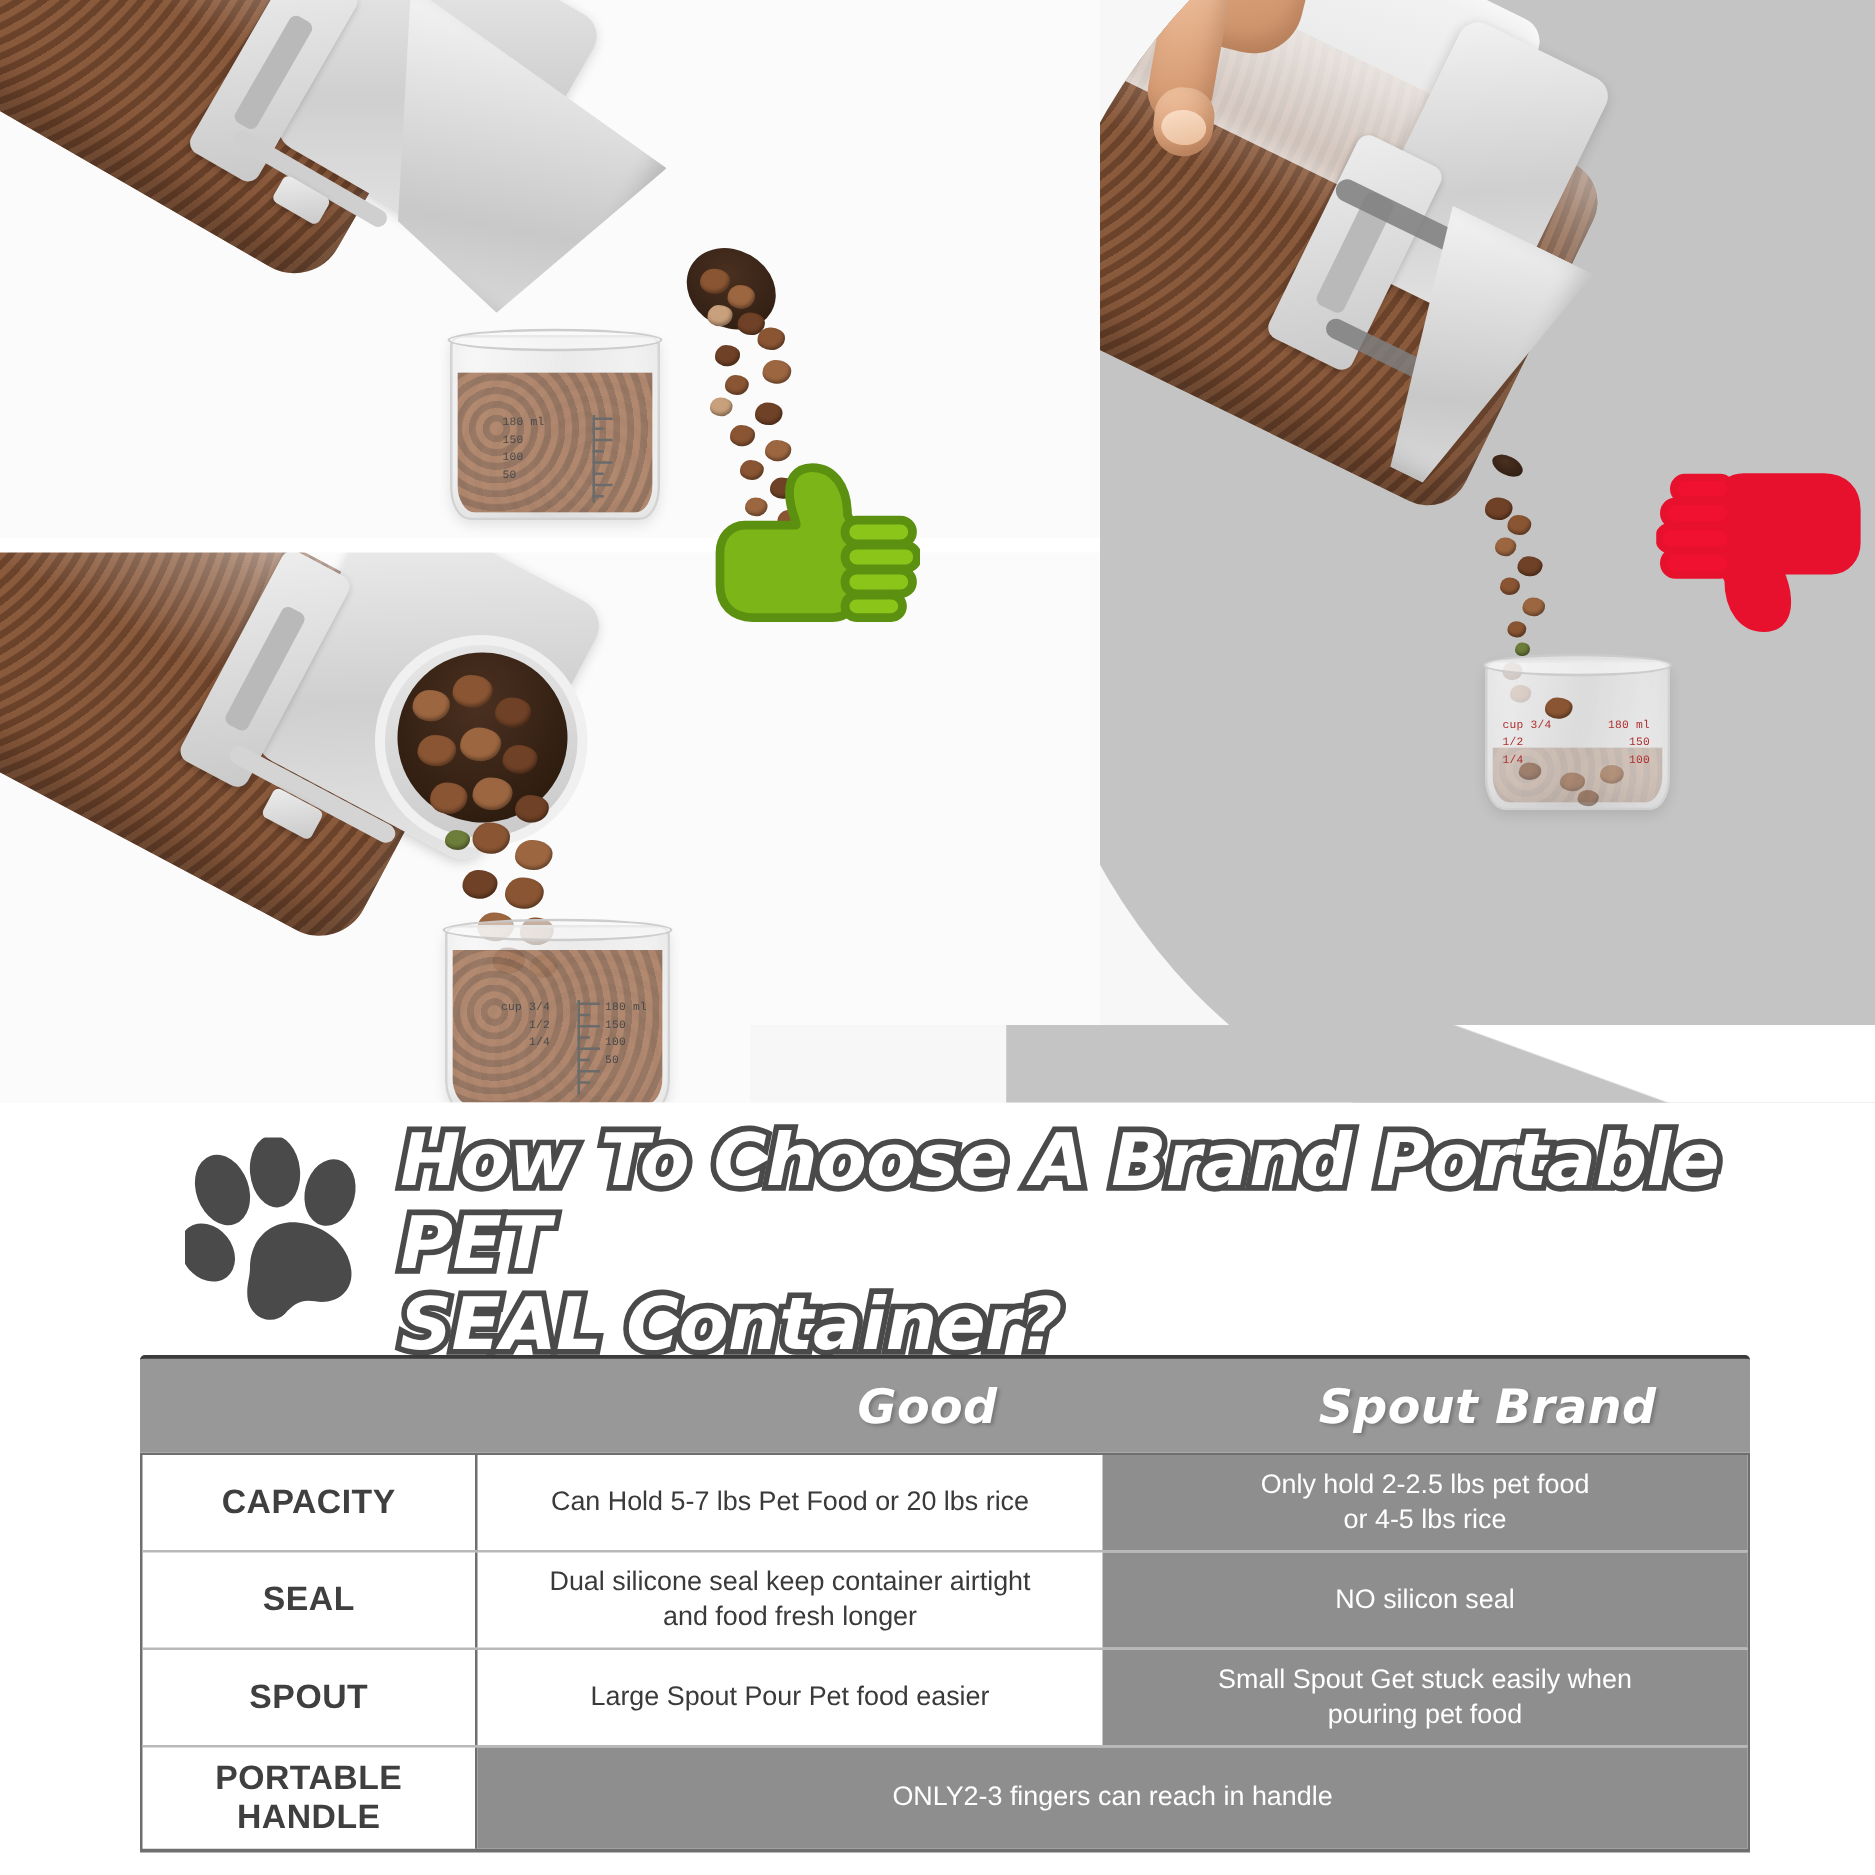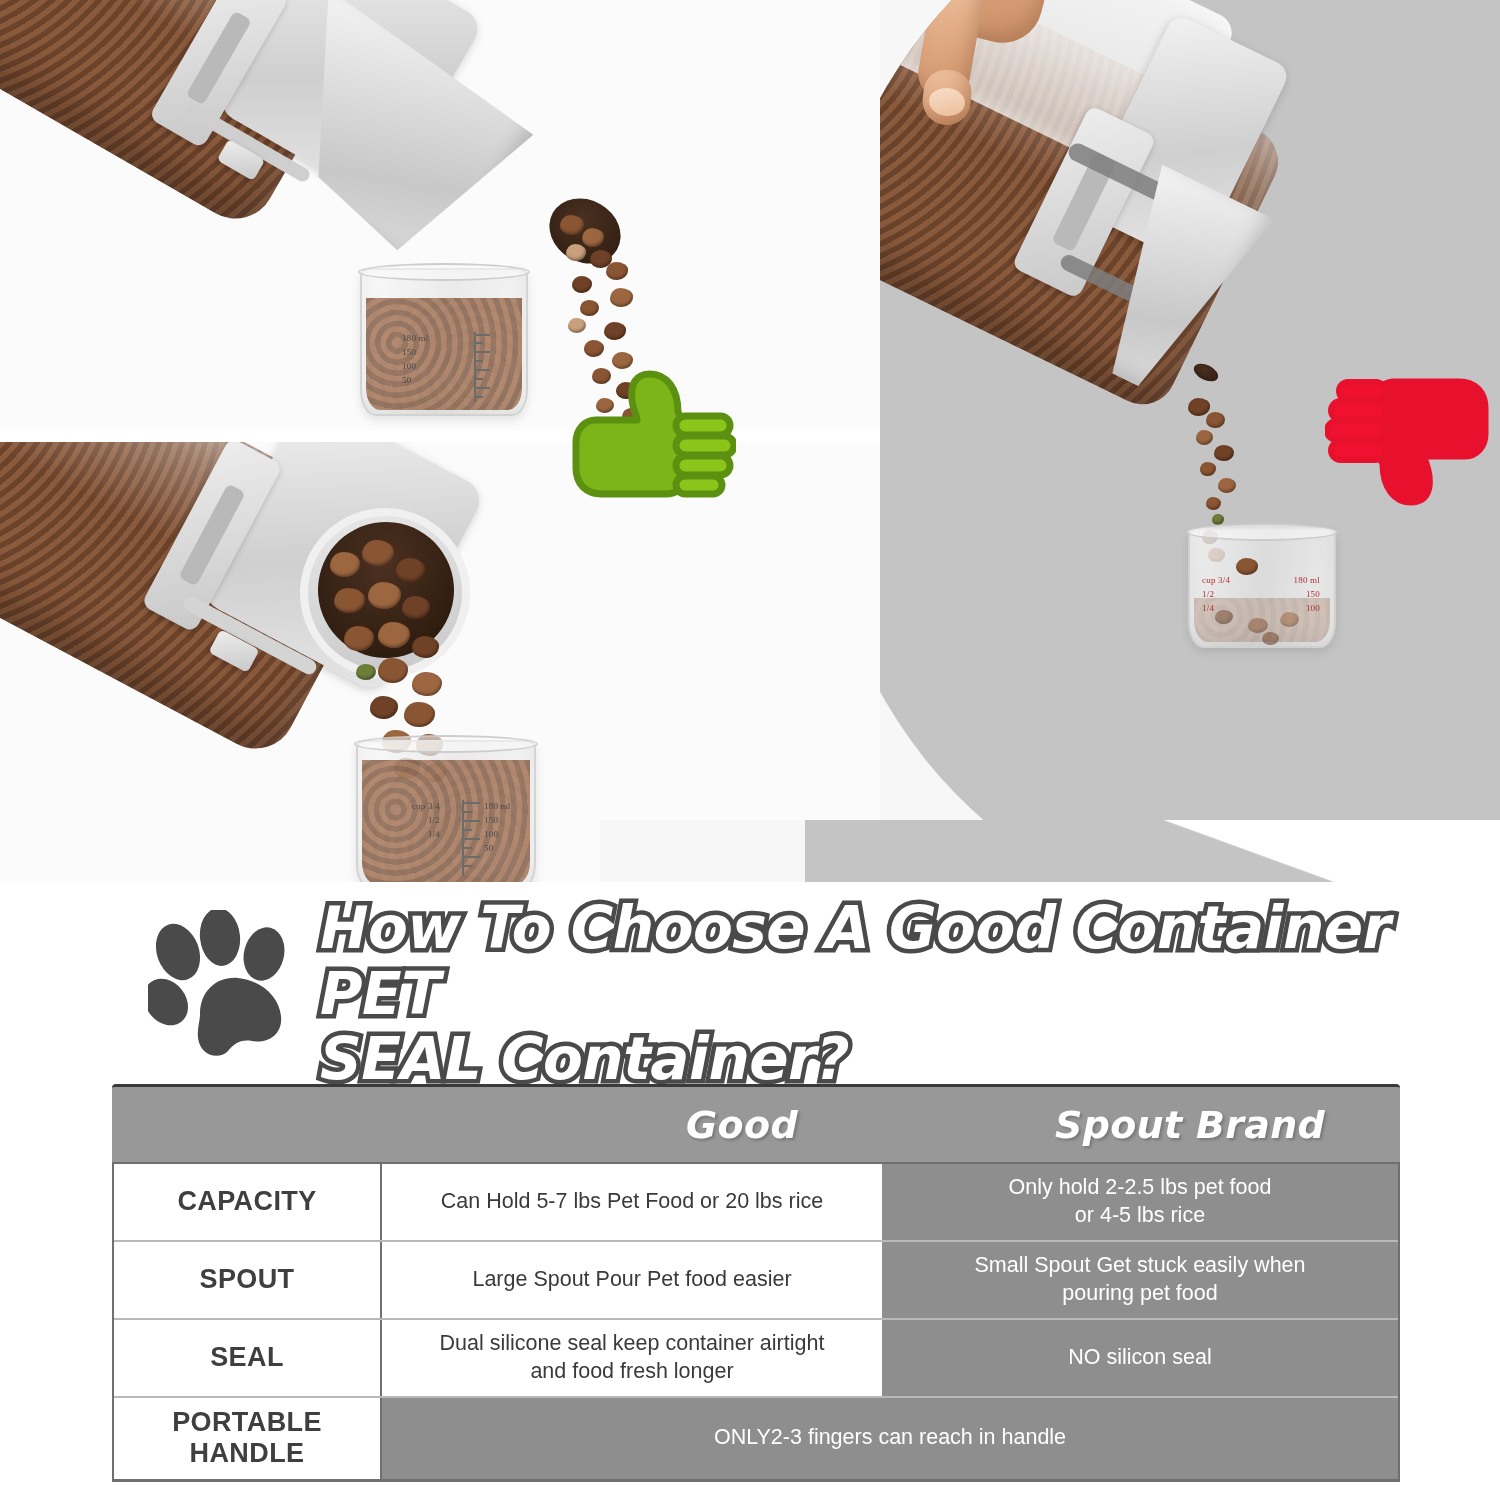--- a/index.html
+++ b/index.html
@@ -108,21 +108,21 @@
     position: absolute; left: 4px; right: 4px; bottom: 4px;
     background:
       repeating-radial-gradient(circle at 20% 40%, rgba(150,95,60,.85) 0 5px, rgba(110,68,42,.85) 6px 11px),
       repeating-radial-gradient(circle at 70% 70%, rgba(168,110,72,.8) 0 6px, rgba(120,76,48,.8) 7px 12px);
     border-radius: 0 0 14px 14px / 0 0 22px 22px;
     opacity: .75;
   }
   .cup-fill.sparse { opacity: .28; }
   .scale-marks {
     position: absolute; font-size: 9px; color: #4a4a4a; letter-spacing: .2px;
-    font-family: Liberation Serif, serif; line-height: 1.55; white-space: nowrap;
+    font-family: Liberation Mono, monospace; line-height: 1.55; white-space: nowrap;
   }
   .scale-marks.red { color: #b03030; }
   .tick-col { position: absolute; width: 2px; background: #6b6b6b; }
   .tick { position: absolute; height: 2px; background: #6b6b6b; left: 0; }
 
   
   .hand {
     position: absolute;
     background: linear-gradient(160deg, #f2c5a3, #d9a078 70%, #c99068);
     box-shadow: inset -6px -8px 16px rgba(140,90,60,.35);
@@ -402,21 +402,21 @@
           <ellipse cx="72" cy="27" rx="20" ry="29" transform="rotate(-6 72 27)"></ellipse>
           <ellipse cx="116" cy="44" rx="20" ry="27" transform="rotate(14 116 44)"></ellipse>
           <ellipse cx="18" cy="92" rx="20" ry="25" transform="rotate(-38 18 92)"></ellipse>
           <path d="M52 104 C52 80 70 66 90 68 C112 70 131 86 133 106
                    C135 124 120 134 104 131 C92 129 86 134 80 141
                    C70 151 52 145 50 128 C49 118 52 112 52 104 Z"></path>
         </g>
       </svg>
     </div>
     <div id="headline">
-      <div>How To Choose A Good Container PET</div>
+      <div>How To Choose A Brand Portable PET</div>
       <div>SEAL Container?</div>
     </div>
   </div>
 
   <div id="table-wrap">
 
     <div id="table-header">
       <div class="th blank">
         <span></span>
       </div>
@@ -430,32 +430,32 @@
 
     <div id="table-body">
 
       <div class="trow">
         <div class="cell label">CAPACITY</div>
         <div class="cell ours">Can Hold 5-7 lbs Pet Food or 20 lbs rice</div>
         <div class="cell other">Only hold 2-2.5 lbs pet food<br>or 4-5 lbs rice</div>
       </div>
 
       <div class="trow">
+        <div class="cell label">SEAL</div>
+        <div class="cell ours">Dual silicone seal keep container airtight<br>and food fresh longer</div>
+        <div class="cell other">NO silicon seal</div>
+      </div>
+
+      <div class="trow">
         <div class="cell label">SPOUT</div>
         <div class="cell ours">Large Spout Pour Pet food easier</div>
         <div class="cell other">Small Spout Get stuck easily when<br>pouring pet food</div>
       </div>
 
       <div class="trow">
-        <div class="cell label">SEAL</div>
-        <div class="cell ours">Dual silicone seal keep container airtight<br>and food fresh longer</div>
-        <div class="cell other">NO silicon seal</div>
-      </div>
-
-      <div class="trow">
         <div class="cell label">PORTABLE<br>HANDLE</div>
         <div class="cell other">ONLY2-3 fingers can reach in handle</div>
       </div>
 
     </div>
   </div>
 
 </div>
 
 </body></html>

